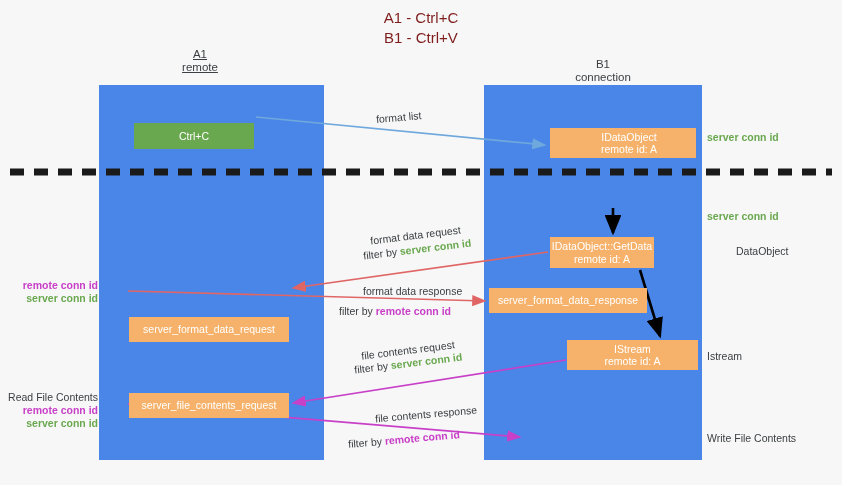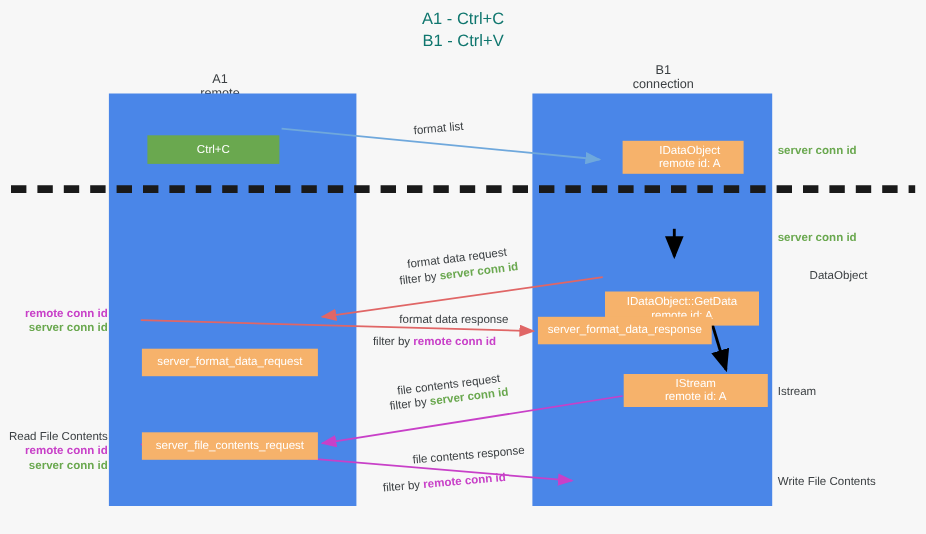--- a/index.html
+++ b/index.html
@@ -9,36 +9,36 @@
     font-family:"Liberation Sans","DejaVu Sans",sans-serif;
     color:#3c4043;
   }
   #stage{position:absolute;left:0;top:0;width:842px;height:485px;}
 
   .lane{position:absolute;background:#4a86e8;}
   #lane-a{left:99px;top:85px;width:225px;height:375px;}
   #lane-b{left:484px;top:85px;width:218px;height:375px;}
 
   .lane-head{position:absolute;text-align:center;font-size:11.5px;line-height:13px;color:#3c4043;}
-  #head-a{left:140px;top:66px;width:120px;}
+  #head-a{left:140px;top:48px;width:120px;text-decoration:underline;}
   #head-b{left:538px;top:58px;width:130px;}
 
   #title{position:absolute;left:0;top:8px;width:842px;text-align:center;
-         font-size:15px;line-height:20px;color:#0f766e;}
+         font-size:15px;line-height:20px;color:#7f1d1d;}
 
   .box{position:absolute;box-sizing:border-box;display:flex;flex-direction:column;
        align-items:center;justify-content:center;color:#ffffff;font-size:10.5px;
        line-height:12.5px;text-align:center;}
   .green{background:#6aa84f;}
   .orange{background:#f6b26b;}
 
   #box-ctrlc{left:134px;top:103px;width:120px;height:26px;margin-top:20px;}
   #box-ctrlv{left:555px;top:180px;width:117px;height:26px;}
-  #box-idataobject{left:566px;top:128px;width:110px;height:30px;padding-left:12px;}
-  #box-getdata{left:550px;top:237px;width:140px;height:31px;margin-top:28px;}
+  #box-idataobject{left:550px;top:128px;width:146px;height:30px;padding-left:12px;}
+  #box-getdata{left:550px;top:237px;width:104px;height:31px;}
   #box-istream{left:567px;top:340px;width:131px;height:30px;}
   #box-fmt-req{left:129px;top:277px;width:160px;height:25px;margin-top:40px;}
   #box-fmt-res{left:489px;top:288px;width:158px;height:25px;}
   #box-file-req{left:129px;top:393px;width:160px;height:25px;align-items:center;}
   #box-file-res{left:524px;top:424px;width:160px;height:25px;}
 
   .ann{position:absolute;font-size:10.5px;line-height:13px;white-space:nowrap;}
   .green-t{color:#6aa84f;font-weight:bold;}
   .mag-t{color:#c840c8;font-weight:bold;}
   .dark-t{color:#3c4043;}

